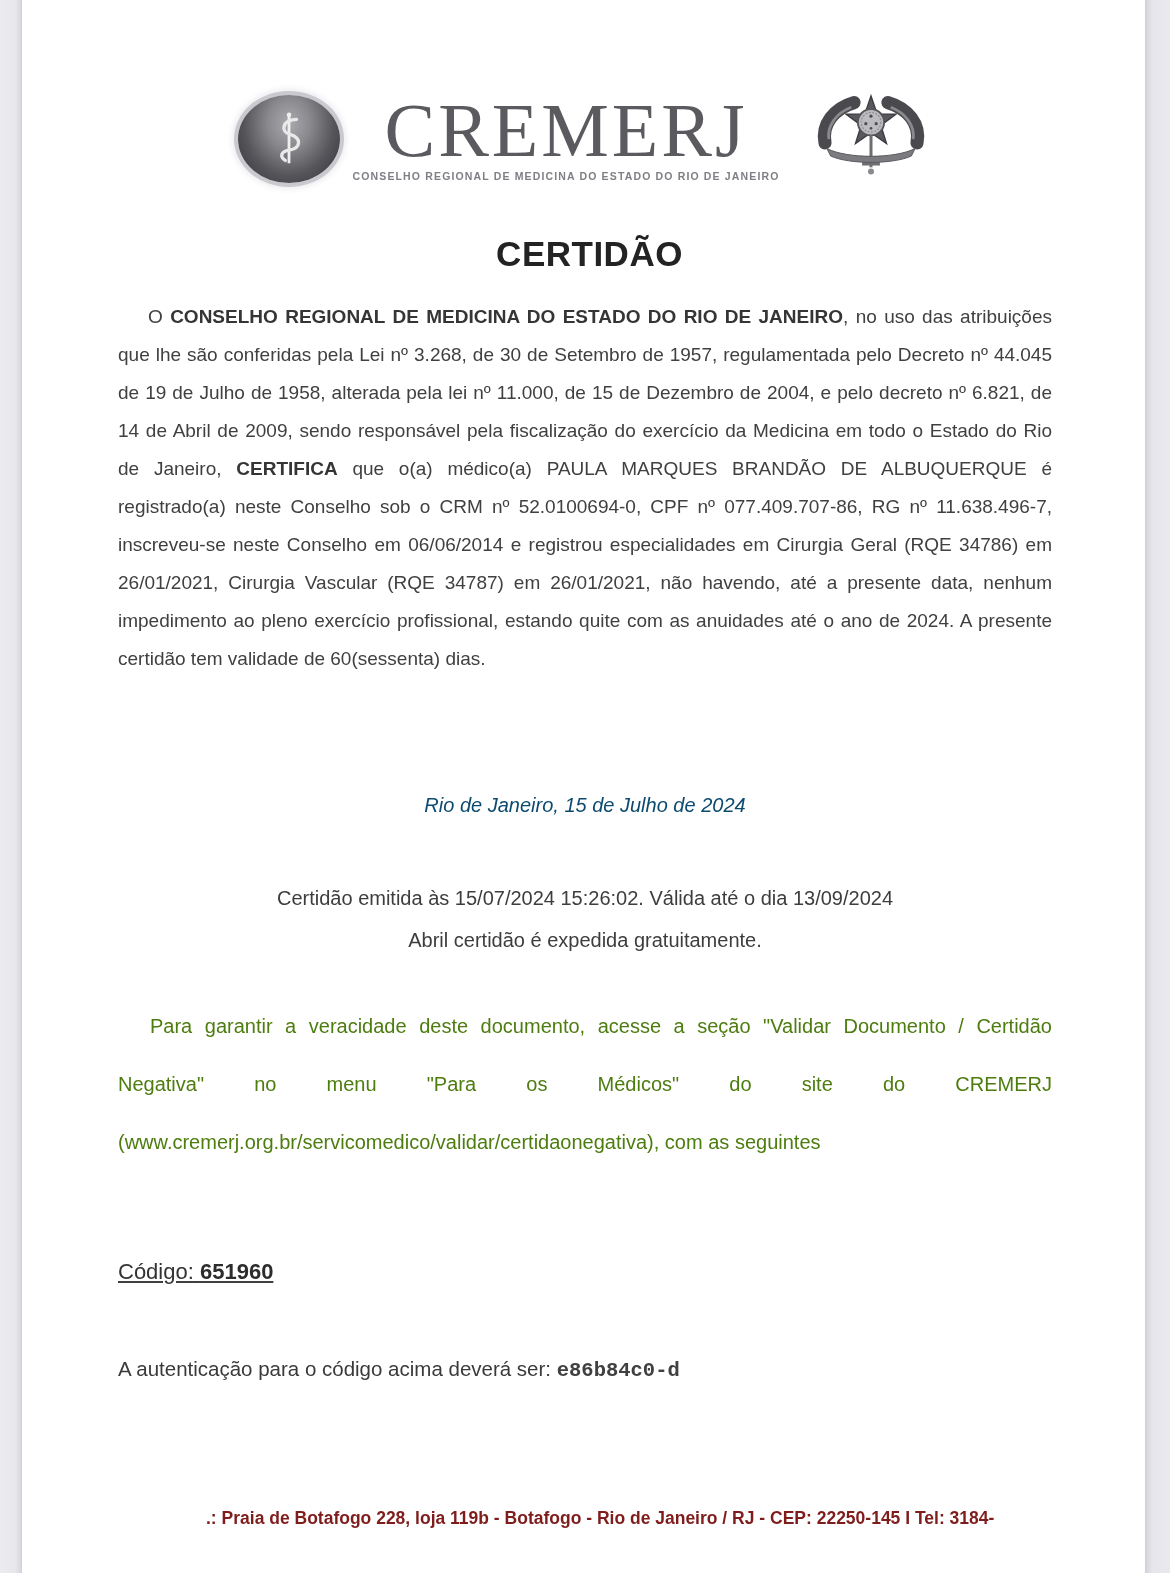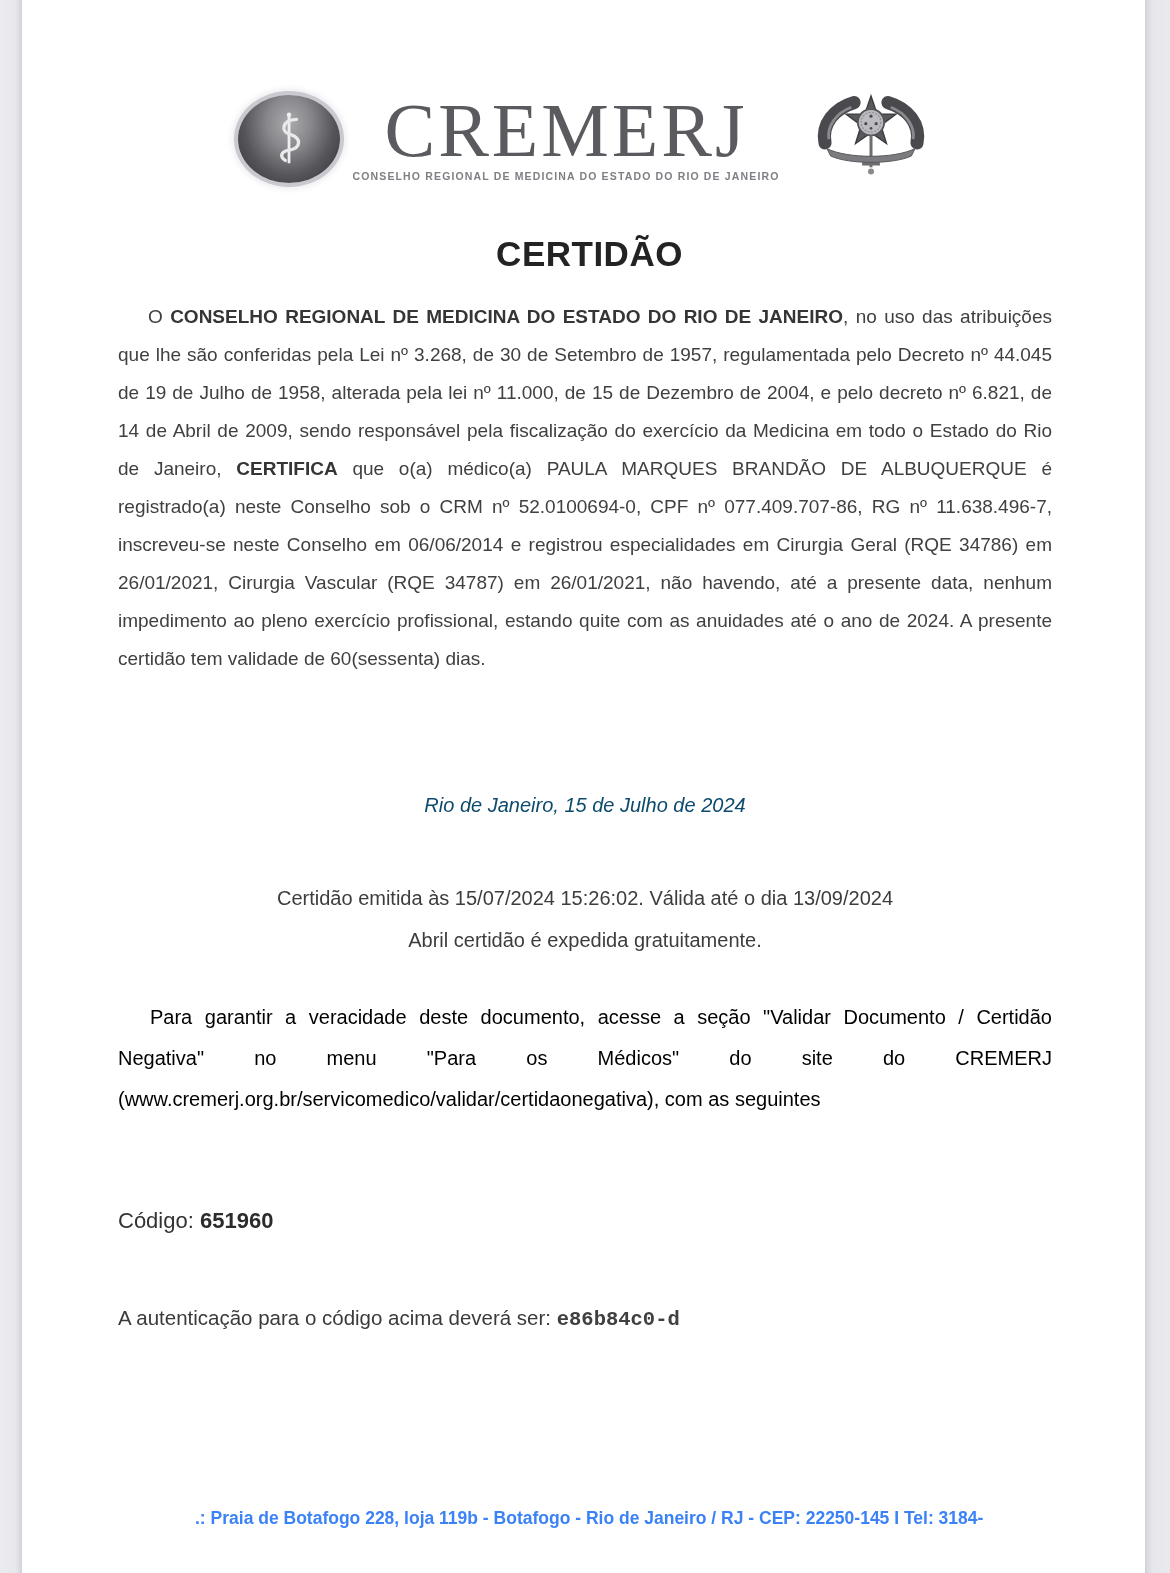--- a/index.html
+++ b/index.html
@@ -90,45 +90,45 @@
   
   .emission{margin:60px 118px 0 118px;text-align:center;}
   .emission p{margin:0;font-size:20px;line-height:42px;color:#3d3d3d;}
 
   
   .validation-par{
     margin:36px 118px 0 118px;
     text-align:justify;
     text-indent:32px;
     font-size:20px;
-    line-height:41px;
-    color:#000000;
+    line-height:58px;
+    color:#4d7c0f;
   }
 
   
-  .code-block{margin:80px 118px 0 118px;}
+  .code-block{margin:80px 118px 0 118px;text-decoration:underline;}
   .code-line{margin:0;font-size:22px;line-height:42px;color:#333;}
   .code-line b{color:#2c2c2c;}
   .code-hint{margin:0;font-size:20.5px;line-height:42px;color:#3d3d3d;}
 
   
   .auth-line{
     margin:64px 118px 0 118px;
     font-size:20.5px;
     color:#3a3a3a;
   }
   .auth-line b{color:#404040;font-family:Liberation Mono, monospace;}
 
   
   .doc-footer{
     position:absolute;
-    left:195px;top:1508px;
+    left:206px;top:1508px;
     white-space:nowrap;
     font-size:17.5px;font-weight:700;
-    color:#3b82f6;
+    color:#7f1d1d;
   }
 </style>
 </head>
 <body>
 
 <div class="page">
 
   <div class="content">
 
     <header class="doc-header">

